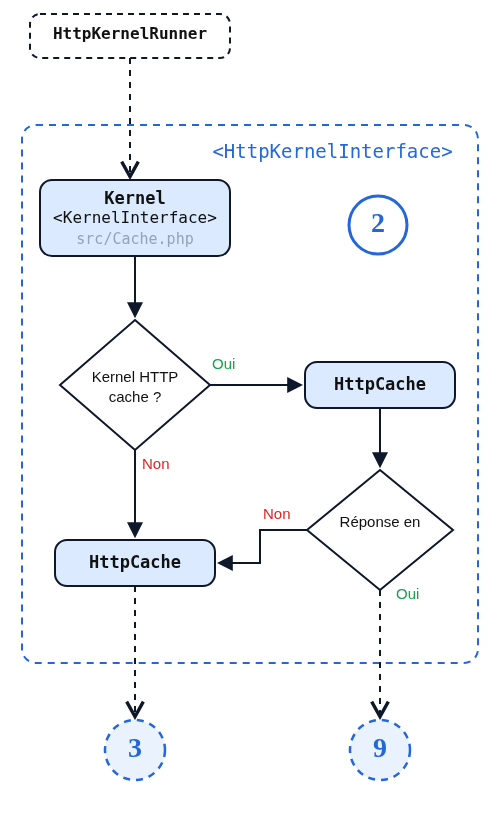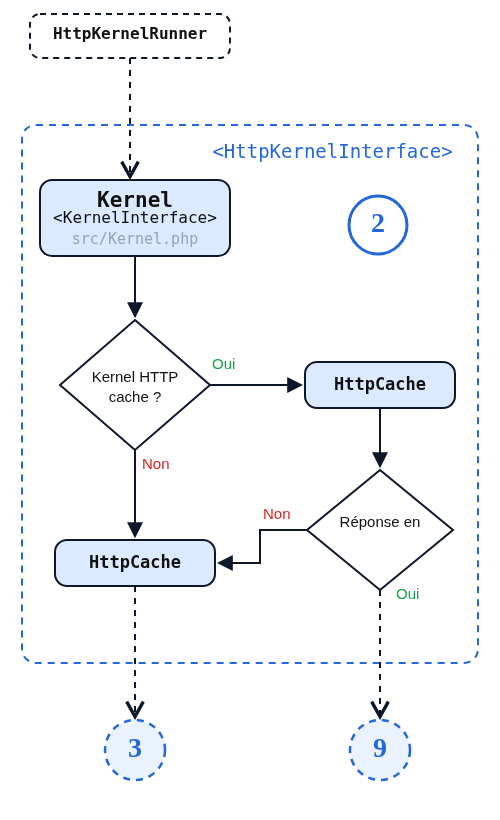--- a/index.html
+++ b/index.html
@@ -85,23 +85,23 @@
 
     <line x1="380" y1="590" x2="380" y2="715" stroke="#0f172a" stroke-width="2" stroke-dasharray="6 6" marker-end="url(#arrow-open)"></line>
   </svg>
 
   <span class="label mono" style="left:190px; top:140px; width:285px; color:#2468d8; font-size:19px;">&lt;HttpKernelInterface&gt;</span>
 
   <span class="label mono" style="left:30px; top:24px; width:200px; font-size:16px; font-weight:600;">HttpKernelRunner</span>
 
   <span class="label" style="left:358px; top:207px; width:40px; color:#2468d8; font-size:28px; font-family: 'Comic Sans MS', cursive; font-weight:600;">2</span>
 
-  <span class="label mono" style="left:40px; top:188px; width:190px; font-size:21px; font-weight:600;">Kernel</span>
+  <span class="label mono" style="left:40px; top:188px; width:190px; font-size:17px; font-weight:600;">Kernel</span>
   <span class="label mono" style="left:40px; top:208px; width:190px; font-size:16px;">&lt;KernelInterface&gt;</span>
-  <span class="label mono" style="left:40px; top:230px; width:190px; font-size:15px; color:#94a3b8;">src/Kernel.php</span>
+  <span class="label mono" style="left:40px; top:230px; width:190px; font-size:15px; color:#94a3b8;">src/Cache.php</span>
 
   <span class="label" style="left:70px; top:368px; width:130px; font-size:15px; font-family: -apple-system, 'Segoe UI', sans-serif;">Kernel HTTP</span>
   <span class="label" style="left:70px; top:388px; width:130px; font-size:15px; font-family: -apple-system, 'Segoe UI', sans-serif;">cache ?</span>
 
   <span class="label mono" style="left:305px; top:374px; width:150px; font-size:17px; font-weight:600;">HttpCache</span>
 
   <span class="label" style="left:318px; top:513px; width:124px; font-size:15px; font-family: -apple-system, 'Segoe UI', sans-serif;">Réponse en</span>
 
   <span class="label mono" style="left:55px; top:552px; width:160px; font-size:17px; font-weight:600;">HttpCache</span>
 

